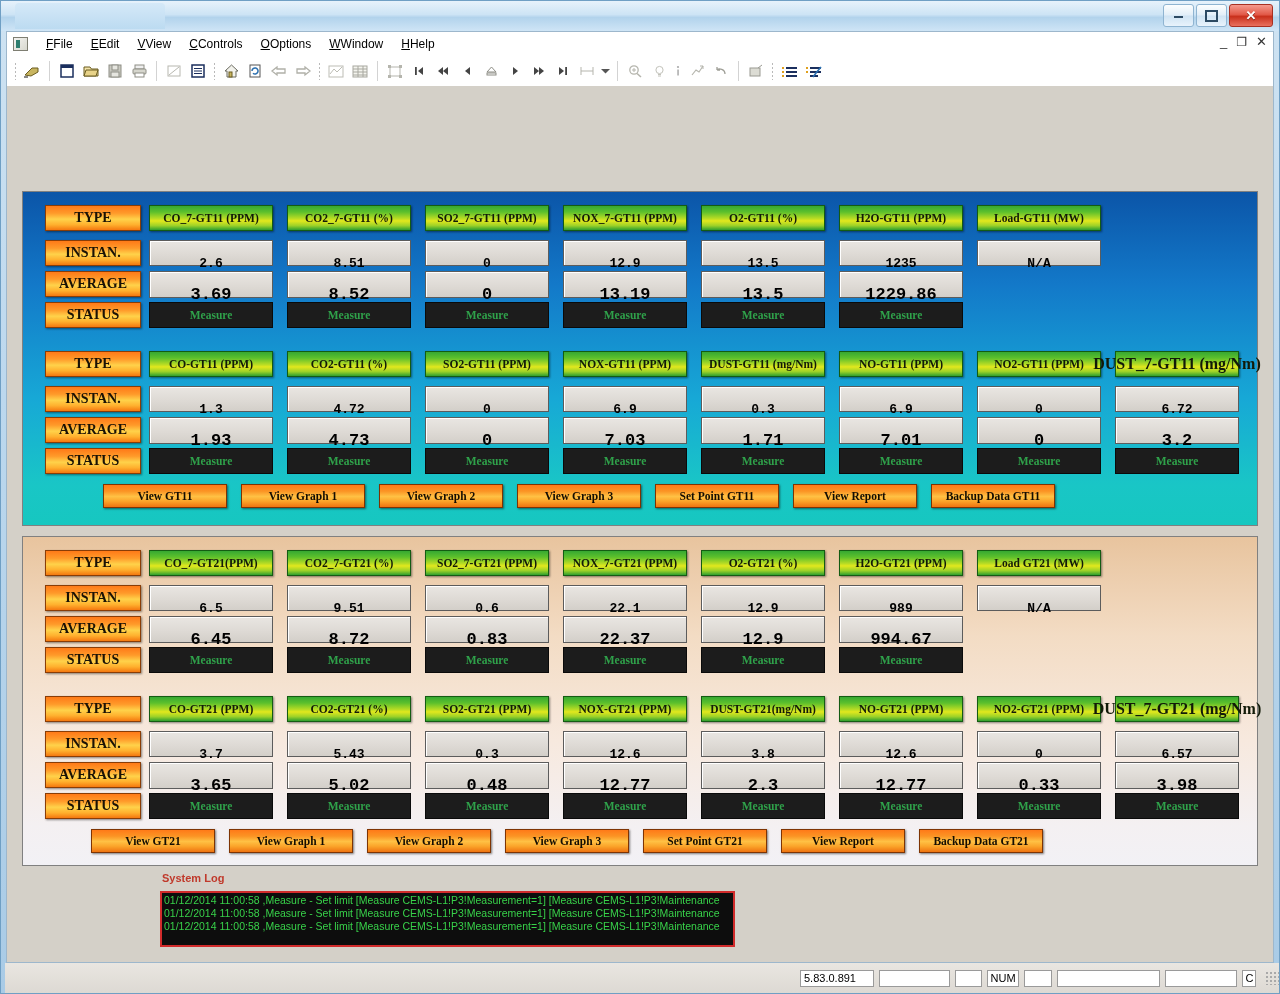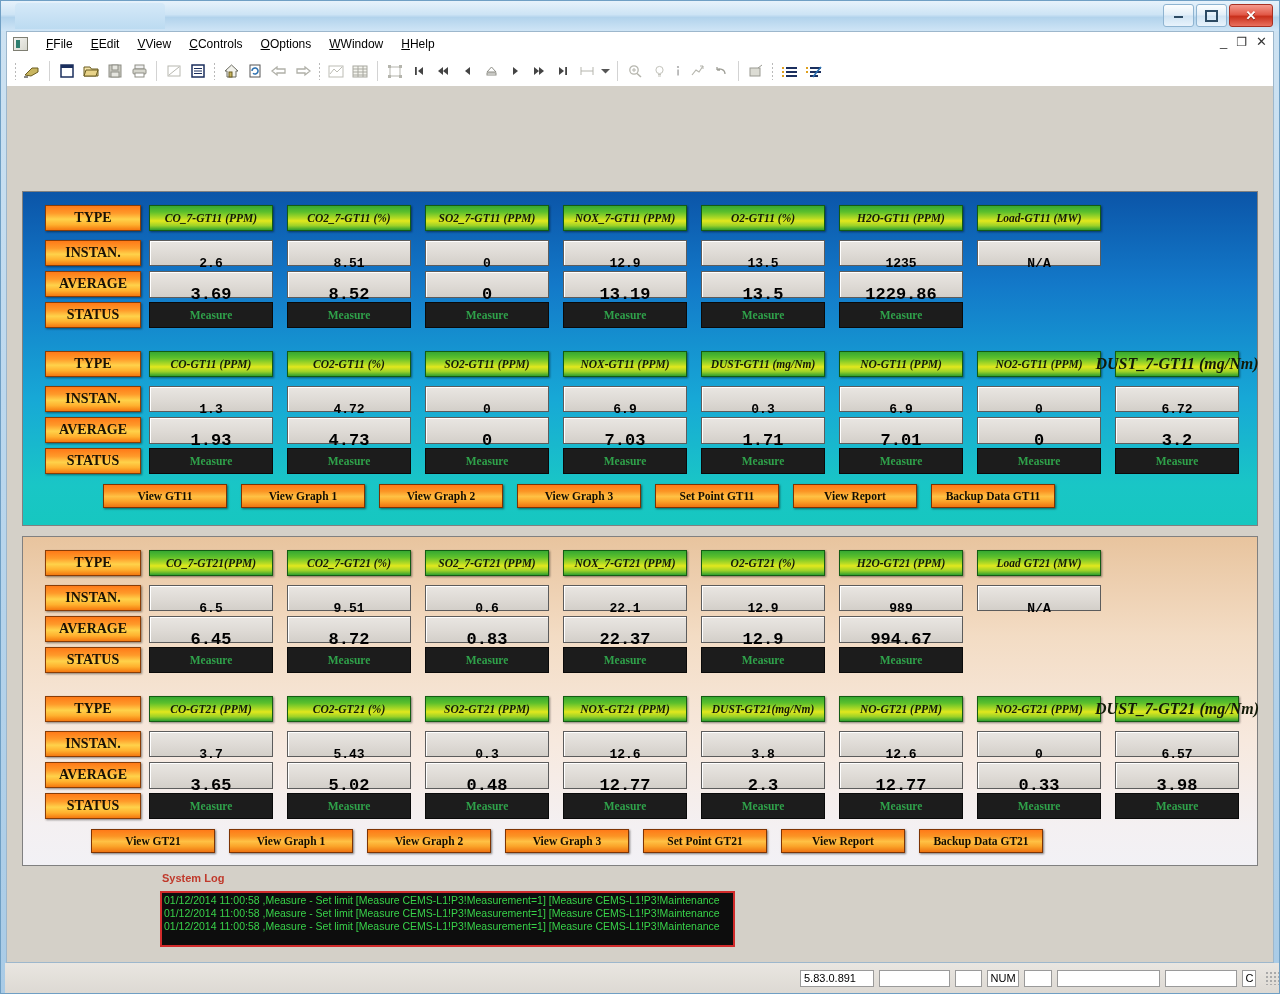--- a/index.html
+++ b/index.html
@@ -143,21 +143,20 @@
   .cells{display:flex;margin-left:8px;}
   .cell{
     width:124px;height:26px;margin-right:14px;
     display:flex;align-items:center;justify-content:center;
     box-sizing:border-box;
   }
   .cell-type{
     background:linear-gradient(180deg,#36a832 0%,#5cc02c 25%,#b7dc24 52%,#e2e81d 62%,#9cd128 82%,#2f9f2f 100%);
     border:1px solid #145c12;
     box-shadow:1px 1px 2px rgba(0,0,0,.45);
-    font-style:italic;
   }
   .cell-type span{
     font-family:"Liberation Serif",serif;font-size:11.5px;font-weight:bold;color:#121a08;
     white-space:nowrap;
   }
   .cell-type span.tiny{font-size:16px;}
   .cell-val{
     background:linear-gradient(180deg,#e9e6e2 0%,#dedad5 55%,#d3cfc9 100%);
     border:1px solid #5c5c5c;
     box-shadow:inset 1px 1px 0 #fff;

